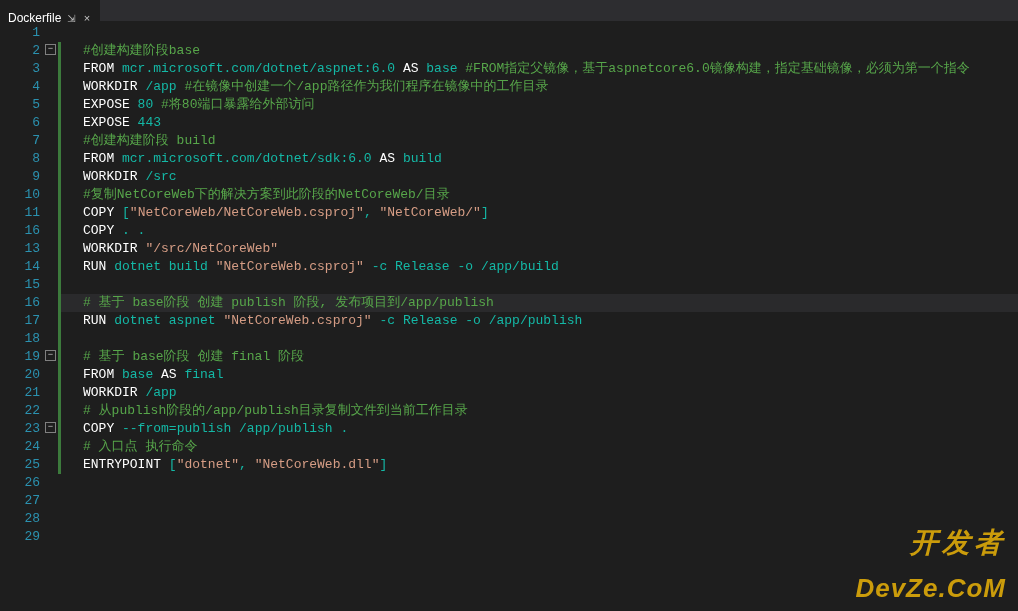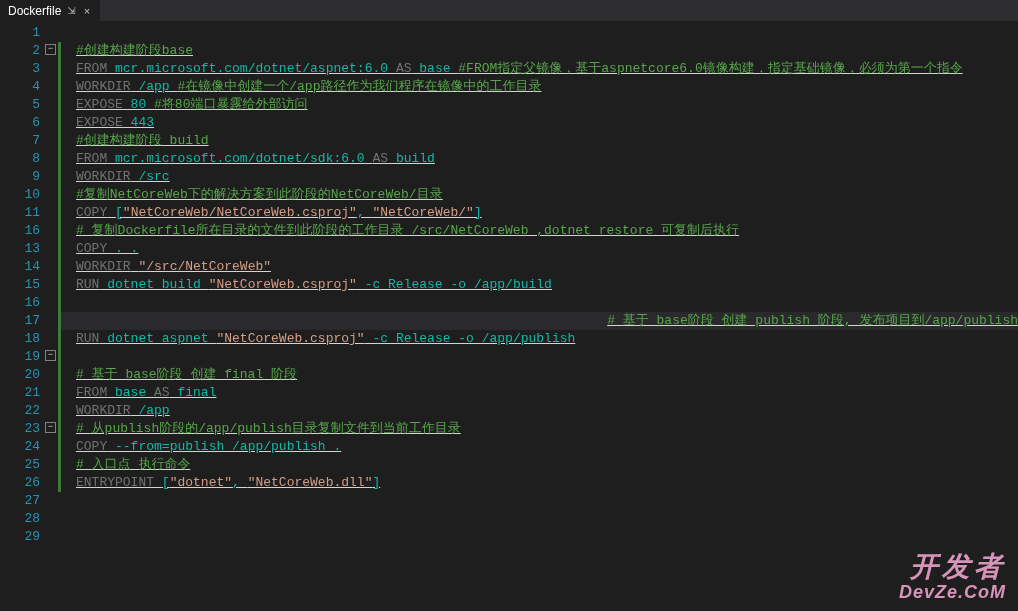--- a/index.html
+++ b/index.html
@@ -16,21 +16,21 @@
     .tab-bar {
       background: #2d2d30;
       height: 22px;
       display: flex;
       align-items: stretch;
       border-bottom: 1px solid #1e1e1e;
     }
     .tab {
       background: #1e1e1e;
       color: #ffffff;
-      padding: 3px 8px;
+      padding: 18px 8px;
       display: flex;
       align-items: center;
       gap: 6px;
       font-size: 12px;
       font-family: 'Segoe UI', Arial, sans-serif;
     }
     .tab .pin-icon {
       font-size: 10px;
       color: #c5c5c5;
     }
@@ -82,46 +82,44 @@
     }
     .code-line {
       height: 18px;
       line-height: 18px;
       white-space: pre;
       padding-left: 4px;
       position: relative;
     }
     .indent-guide {
       border-left: 3px solid #3c7a3c;
-      padding-left: 15px;
-      text-decoration: underline;
+      padding-left: 22px;
     }
     .highlight-line {
       background: #2a2a2c;
-      text-align: right;
     }
     .c-comment { color: #57a64a; }
-    .c-keyword { color: #737373; }
+    .c-keyword { color: #ffffff; }
     .c-string { color: #d69d85; }
     .c-text { color: #14b8a6; }
     .watermark {
       position: absolute;
       bottom: 8px;
       right: 12px;
       font-family: Arial, sans-serif;
       font-weight: bold;
       font-style: italic;
-      color: #f9a8d4;
+      color: #eab308;
       text-align: right;
       line-height: 1.1;
       opacity: 0.85;
       z-index: 10;
     }
     .watermark .wm1 { font-size: 28px; letter-spacing: 4px; }
-    .watermark .wm2 { font-size: 18px; letter-spacing: 1px; }
+    .watermark .wm2 { font-size: 26px; letter-spacing: 1px; margin-top: 16px; }
   </style>
 </head>
 <body>
 
 <div class="tab-bar">
   <div class="tab">
     <span>Dockerfile</span>
     <span class="pin-icon">⇲</span>
     <span class="close-icon">×</span>
   </div>
@@ -164,21 +162,20 @@
       <div class="code-line indent-guide"><span class="c-comment">#创建构建阶段base</span></div>
       <div class="code-line indent-guide"><span class="c-keyword">FROM</span><span class="c-text"> mcr.microsoft.com/dotnet/aspnet:6.0 </span><span class="c-keyword">AS</span><span class="c-text"> base </span><span class="c-comment">#FROM指定父镜像，基于aspnetcore6.0镜像构建，指定基础镜像，必须为第一个指令</span></div>
       <div class="code-line indent-guide"><span class="c-keyword">WORKDIR</span><span class="c-text"> /app </span><span class="c-comment">#在镜像中创建一个/app路径作为我们程序在镜像中的工作目录</span></div>
       <div class="code-line indent-guide"><span class="c-keyword">EXPOSE</span><span class="c-text"> 80 </span><span class="c-comment">#将80端口暴露给外部访问</span></div>
       <div class="code-line indent-guide"><span class="c-keyword">EXPOSE</span><span class="c-text"> 443</span></div>
       <div class="code-line indent-guide"><span class="c-comment">#创建构建阶段 build</span></div>
       <div class="code-line indent-guide"><span class="c-keyword">FROM</span><span class="c-text"> mcr.microsoft.com/dotnet/sdk:6.0 </span><span class="c-keyword">AS</span><span class="c-text"> build</span></div>
       <div class="code-line indent-guide"><span class="c-keyword">WORKDIR</span><span class="c-text"> /src</span></div>
       <div class="code-line indent-guide"><span class="c-comment">#复制NetCoreWeb下的解决方案到此阶段的NetCoreWeb/目录</span></div>
       <div class="code-line indent-guide"><span class="c-keyword">COPY</span><span class="c-text"> [</span><span class="c-string">"NetCoreWeb/NetCoreWeb.csproj"</span><span class="c-text">, </span><span class="c-string">"NetCoreWeb/"</span><span class="c-text">]</span></div>
-      <div class="code-line indent-guide"><span class="c-comment"># 复制Dockerfile所在目录的文件到此阶段的工作目录 /src/NetCoreWeb ,dotnet restore 可复制后执行</span></div>
       <div class="code-line indent-guide"><span class="c-keyword">COPY</span><span class="c-text"> . .</span></div>
       <div class="code-line indent-guide"><span class="c-keyword">WORKDIR</span><span class="c-text"> </span><span class="c-string">"/src/NetCoreWeb"</span></div>
       <div class="code-line indent-guide"><span class="c-keyword">RUN</span><span class="c-text"> dotnet build </span><span class="c-string">"NetCoreWeb.csproj"</span><span class="c-text"> -c Release -o /app/build</span></div>
       <div class="code-line indent-guide"></div>
       <div class="code-line indent-guide highlight-line"><span class="c-comment"># 基于 base阶段 创建 publish 阶段, 发布项目到/app/publish</span></div>
       <div class="code-line indent-guide"><span class="c-keyword">RUN</span><span class="c-text"> dotnet aspnet </span><span class="c-string">"NetCoreWeb.csproj"</span><span class="c-text"> -c Release -o /app/publish</span></div>
       <div class="code-line indent-guide"></div>
       <div class="code-line indent-guide"><span class="c-comment"># 基于 base阶段 创建 final 阶段</span></div>
       <div class="code-line indent-guide"><span class="c-keyword">FROM</span><span class="c-text"> base </span><span class="c-keyword">AS</span><span class="c-text"> final</span></div>
       <div class="code-line indent-guide"><span class="c-keyword">WORKDIR</span><span class="c-text"> /app</span></div>

